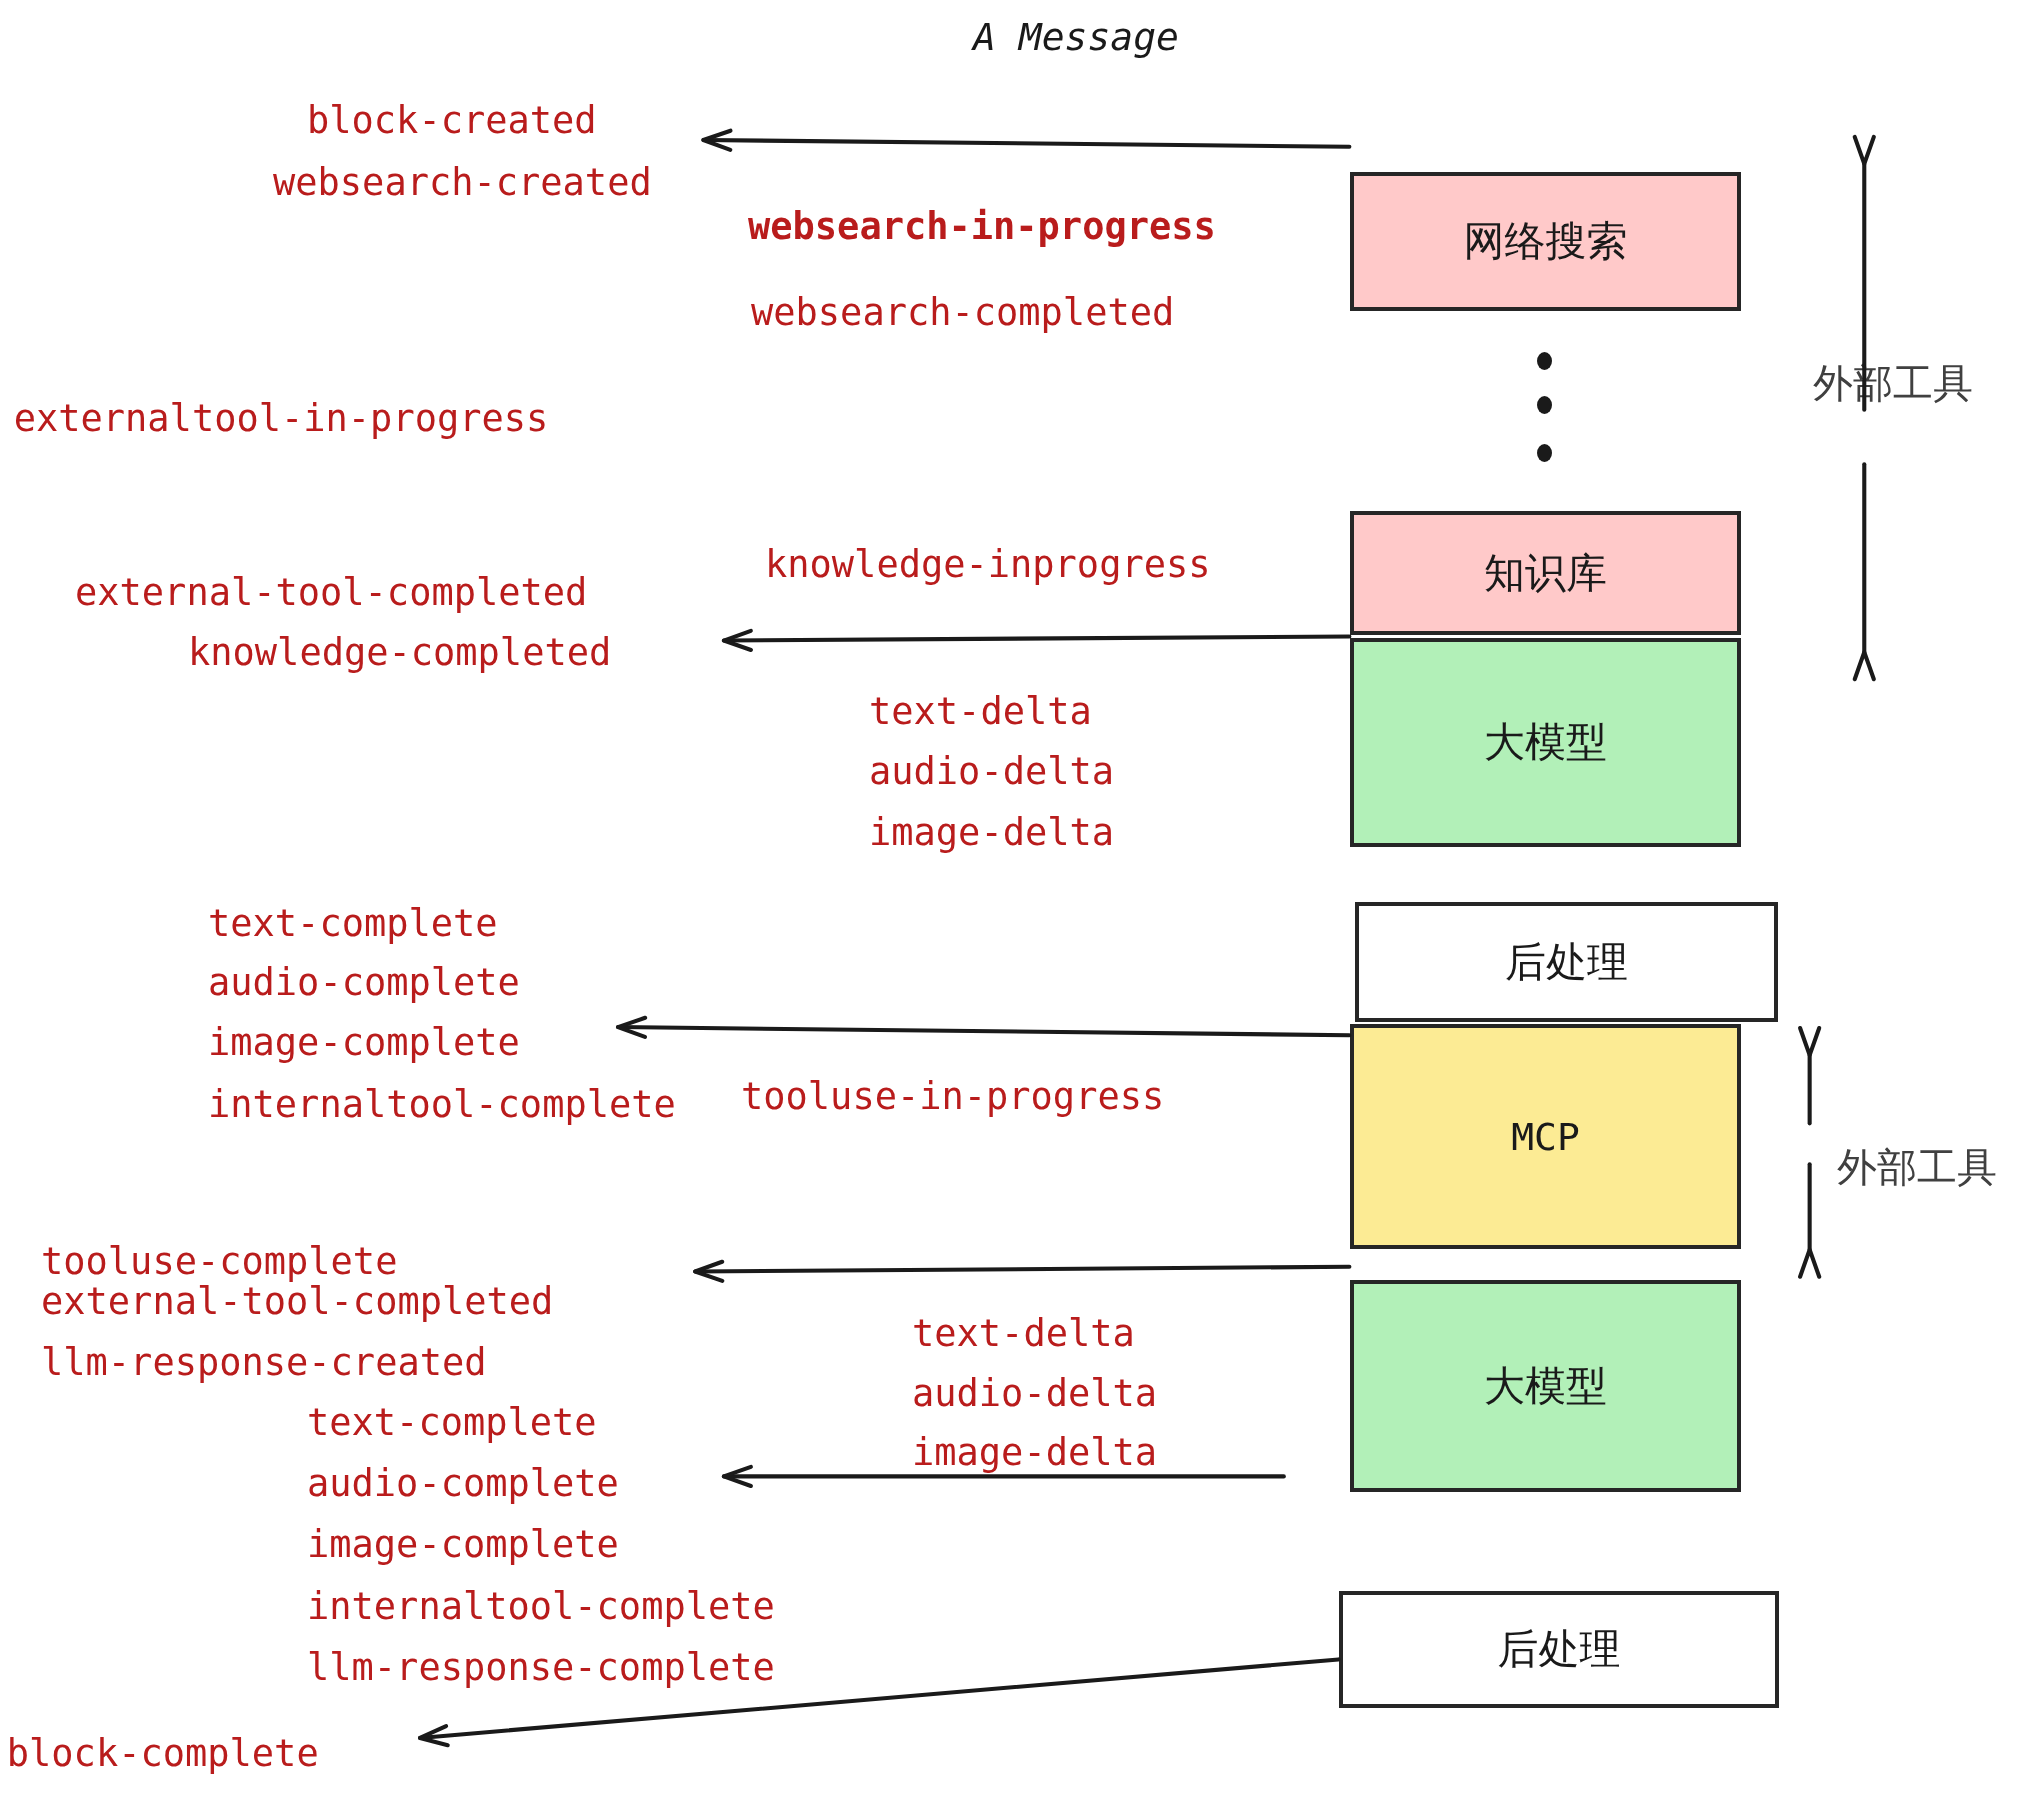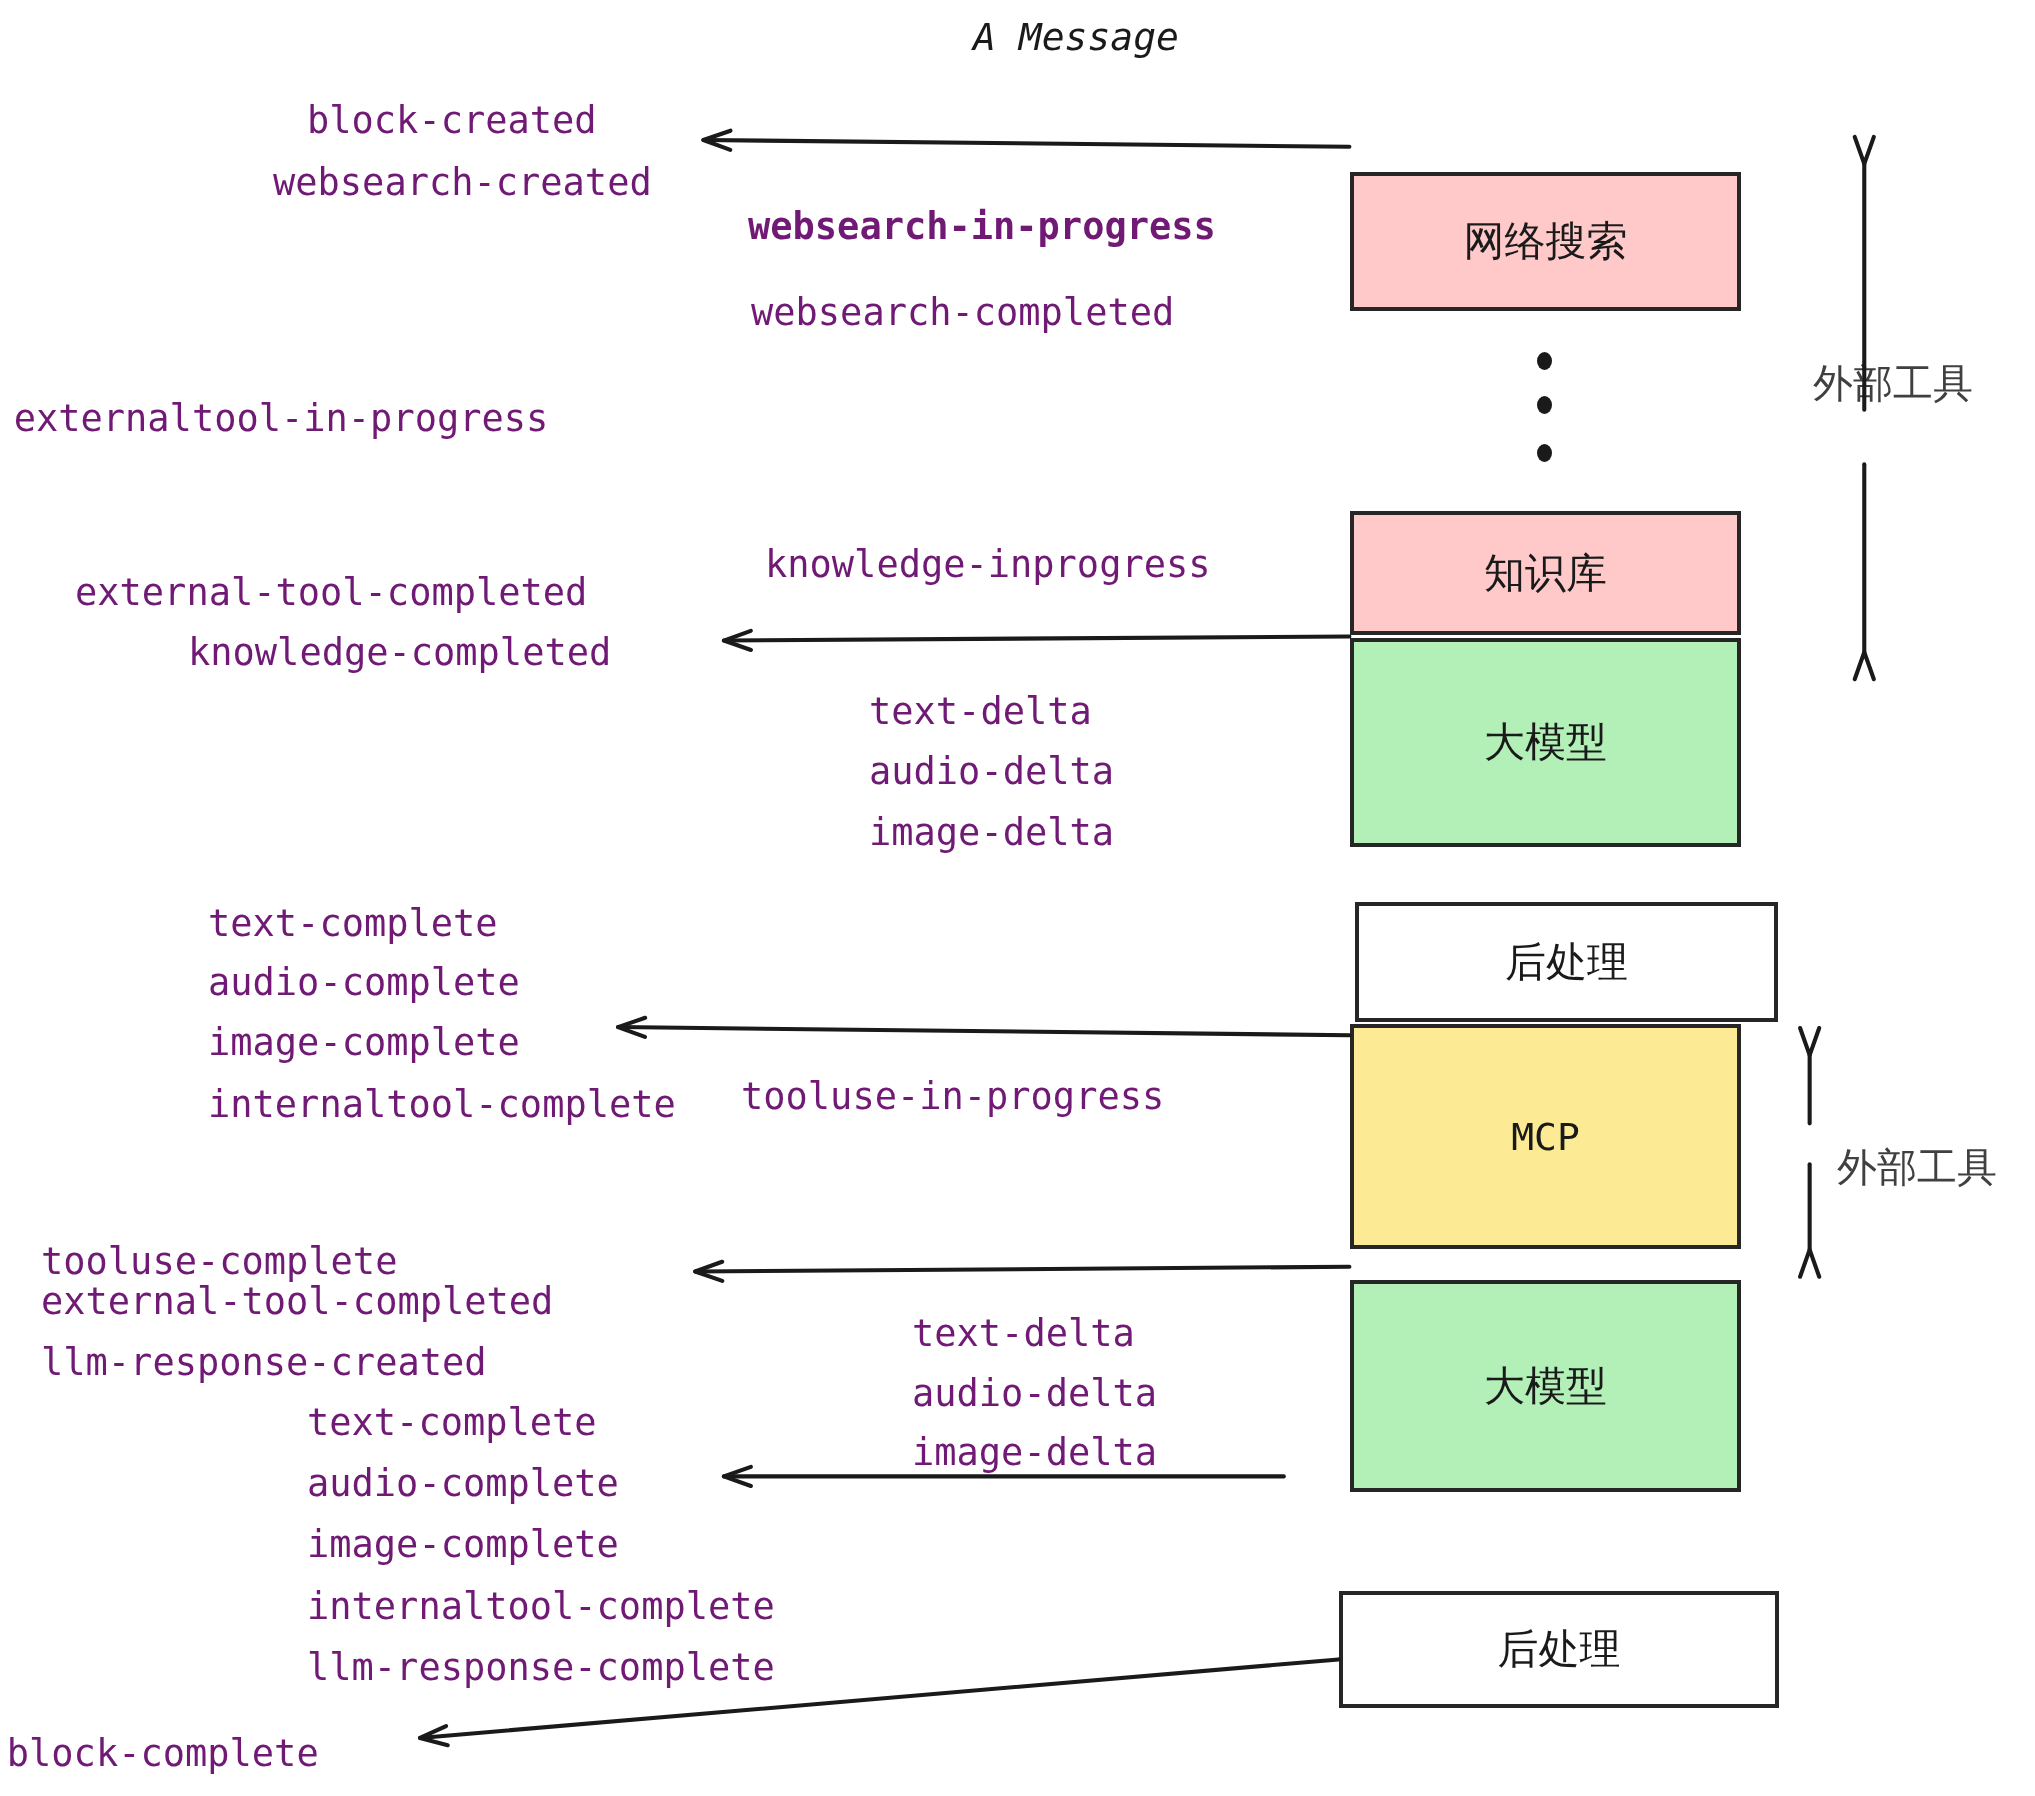--- a/index.html
+++ b/index.html
@@ -14,21 +14,21 @@
     background:#ffffff;
     overflow:hidden;
   }
   .lbl{
     position:absolute;
     white-space:nowrap;
     font-family:"DejaVu Sans Mono","Liberation Mono",monospace;
     font-size:37px;
     line-height:1;
     letter-spacing:0px;
-    color:#701a75;
+    color:#b91c1c;
   }
   .title{
     position:absolute;
     white-space:nowrap;
     font-family:"DejaVu Sans Mono","Liberation Mono",monospace;
     font-size:38px;
     color:#1a1a1a;
     font-style:italic;
   }
   .box{

